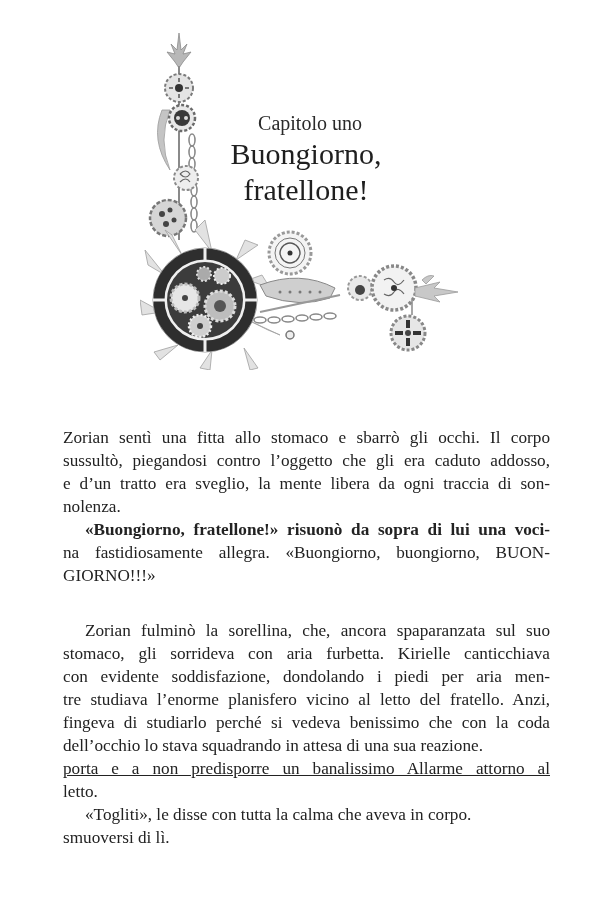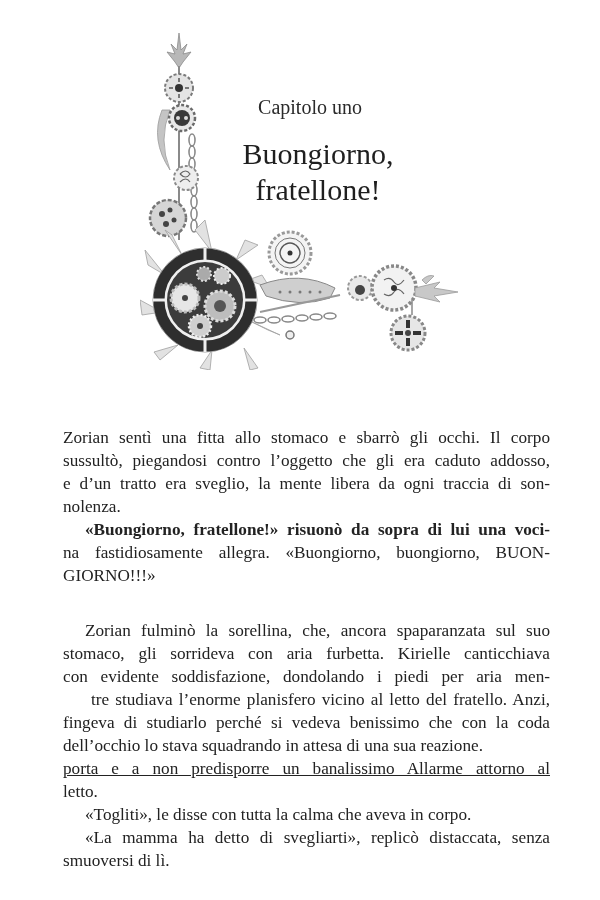--- a/index.html
+++ b/index.html
@@ -1,22 +1,22 @@
 <!DOCTYPE html>
 <html><head>
 <meta charset="utf-8">
 <style>
   html, body { margin: 0; padding: 0; }
   body {
     width: 600px; height: 900px; background: #ffffff; position: relative; overflow: hidden;
     font-family: "Liberation Serif", "DejaVu Serif", serif; color: #222222;
   }
   .ornament { position: absolute; left: 140px; top: 30px; width: 320px; height: 340px; }
-  .chapter-label { position: absolute; top: 96px; left: 200px; width: 220px; text-align: center; font-size: 20px; color: #2a2a2a; }
-  .chapter-title { position: absolute; top: 136px; left: 208px; width: 220px; text-align: center; font-size: 30px; line-height: 36px; color: #1f1f1f; }
+  .chapter-label { position: absolute; top: 112px; left: 200px; width: 220px; text-align: center; font-size: 20px; color: #2a2a2a; }
+  .chapter-title { position: absolute; top: 136px; left: 196px; width: 220px; text-align: center; font-size: 30px; line-height: 36px; color: #1f1f1f; }
   .body-text { position: absolute; left: 63px; top: 426px; width: 487px; font-size: 17.2px; line-height: 23px; }
   .line { display: block; height: 23px; white-space: nowrap; text-align: justify; text-align-last: justify; }
   .line.last { text-align-last: left; }
   .line.indent { text-indent: 22px; }
 </style>
 </head>
 <body>
 
 <svg class="ornament" viewBox="0 0 320 340" xmlns="http://www.w3.org/2000/svg">
   <defs>
@@ -172,21 +172,20 @@
     <span class="line" style="white-space: nowrap;"><span style="white-space: nowrap; word-spacing: 0px; margin-top: 24px;">Zorian sentì una fitta allo stomaco e sbarrò gli occhi. Il corpo</span></span>
     <span class="line" style="white-space: nowrap;"><span style="white-space: nowrap; word-spacing: 0px;">sussultò, piegandosi contro l’oggetto che gli era caduto addosso,</span></span>
     <span class="line" style="white-space: nowrap;"><span style="white-space: nowrap; word-spacing: 0px;">e d’un tratto era sveglio, la mente libera da ogni traccia di son-</span></span>
     <span class="line last" style="white-space: nowrap;">nolenza.</span>
     <span class="line indent" style="white-space: nowrap; font-weight: bold;"><span style="white-space: nowrap; word-spacing: 0px;">«Buongiorno, fratellone!» risuonò da sopra di lui una voci-</span></span>
     <span class="line" style="white-space: nowrap;"><span style="white-space: nowrap; word-spacing: 0px;">na fastidiosamente allegra. «Buongiorno, buongiorno, BUON-</span></span>
     <span class="line last" style="white-space: nowrap;">GIORNO!!!»</span>
     <span class="line indent" style="white-space: nowrap; margin-top: 32px;"><span style="white-space: nowrap; word-spacing: 0px;">Zorian fulminò la sorellina, che, ancora spaparanzata sul suo</span></span>
     <span class="line" style="white-space: nowrap;"><span style="white-space: nowrap; word-spacing: 0px;">stomaco, gli sorrideva con aria furbetta. Kirielle canticchiava</span></span>
     <span class="line" style="white-space: nowrap;"><span style="white-space: nowrap; word-spacing: 0px;">con evidente soddisfazione, dondolando i piedi per aria men-</span></span>
-    <span class="line" style="white-space: nowrap;"><span style="white-space: nowrap; word-spacing: 0px; margin-left: 28px;">tre studiava l’enorme planisfero vicino al letto del fratello. Anzi,</span></span>
+    <span class="line" style="white-space: nowrap;"><span style="white-space: nowrap; word-spacing: 0px;">tre studiava l’enorme planisfero vicino al letto del fratello. Anzi,</span></span>
     <span class="line" style="white-space: nowrap;"><span style="white-space: nowrap; word-spacing: 0px;">fingeva di studiarlo perché si vedeva benissimo che con la coda</span></span>
     <span class="line last" style="white-space: nowrap;">dell’occhio lo stava squadrando in attesa di una sua reazione.</span>
     <span class="line" style="white-space: nowrap;"><span style="white-space: nowrap; word-spacing: 0px; text-decoration: underline;">porta e a non predisporre un banalissimo Allarme attorno al</span></span>
     <span class="line last" style="white-space: nowrap;">letto.</span>
     <span class="line indent last" style="white-space: nowrap;">«Togliti», le disse con tutta la calma che aveva in corpo.</span>
-    <span class="line indent" style="white-space: nowrap;"><span style="white-space: nowrap; word-spacing: 0px;">«La mamma ha detto di svegliarti», replicò distaccata, senza</span></span>
     <span class="line last" style="white-space: nowrap;">smuoversi di lì.</span>
   </div>
 
 </body></html>

